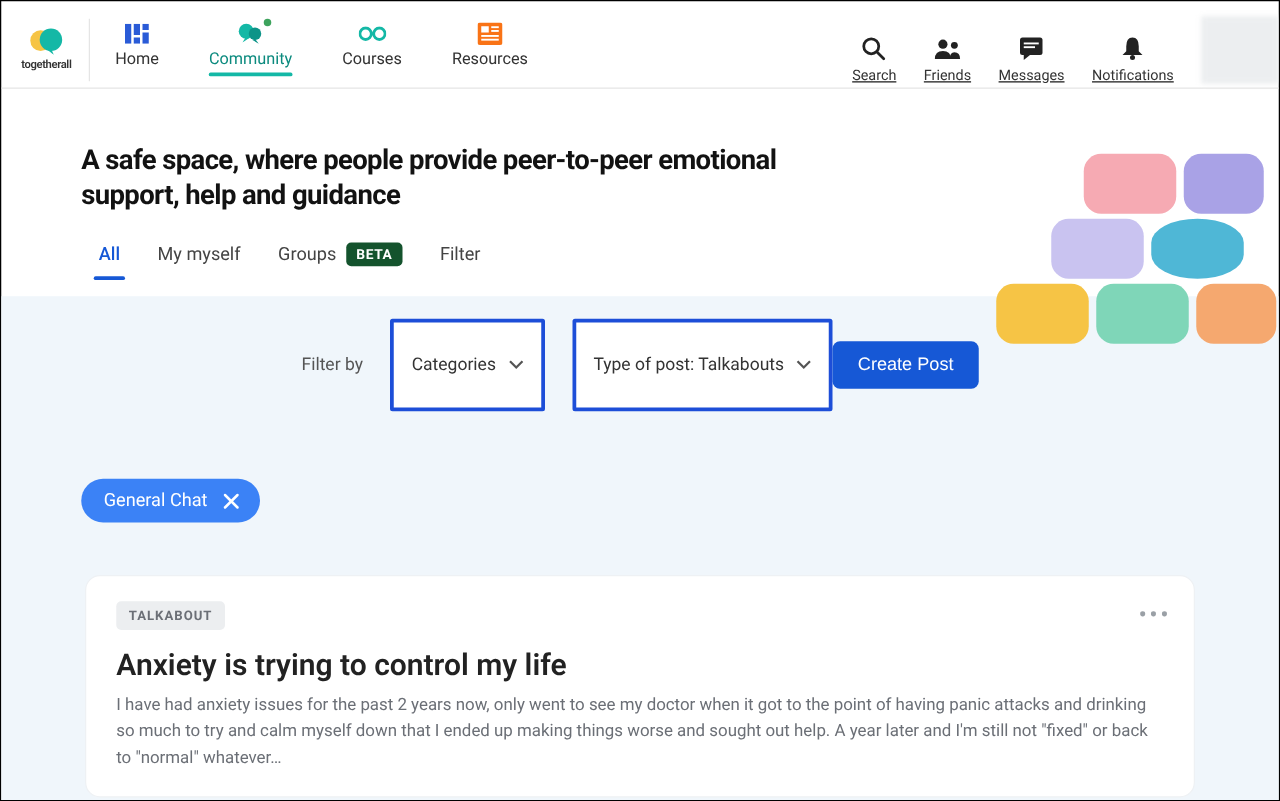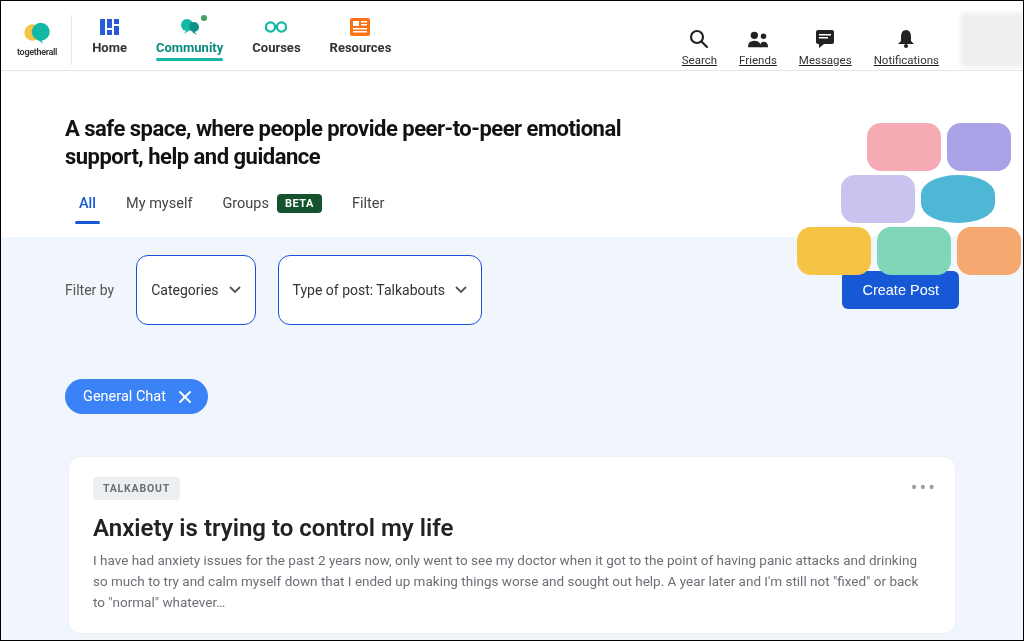--- a/index.html
+++ b/index.html
@@ -29,21 +29,21 @@
       display: flex;
       flex-direction: column;
       align-items: center;
       padding-right: 14px;
       border-right: 1px solid #e5e5e5;
       height: 50px;
       justify-content: center;
     }
     .logo-svg { width: 30px; height: 24px; }
     .logo-text { font-size: 9px; color: #333; font-weight: 600; letter-spacing: -0.3px; margin-top: 1px;}
-    .nav-links { display: flex; gap: 29px; font-weight: bold; }
+    .nav-links { display: flex; gap: 40px; }
     .nav-item {
       display: flex; flex-direction: column; align-items: center; gap: 4px;
       font-size: 13px; color: #333; padding-bottom: 6px; position: relative;
       cursor: pointer;
     }
     .nav-item.active { color: #0b8a7e; }
     .nav-item.active::after {
       content: ""; position: absolute; bottom: 0; left: 0; right: 0;
       height: 3px; background: #14b8a6; border-radius: 2px;
     }
@@ -67,25 +67,25 @@
     }
     .tile { position: absolute; border-radius: 14px; }
 
     .tabs-row { display: flex; gap: 30px; margin-top: 24px; padding-left: 14px;}
     .tab { font-size: 14.5px; color: #444; padding-bottom: 10px; position: relative; cursor: pointer; display: flex; align-items: center; gap: 8px;}
     .tab.active { color: #1658d6; font-weight: 500;}
     .tab.active::after { content: ""; position: absolute; bottom: -1px; left: -4px; right: -4px; height: 3px; background: #1658d6; border-radius: 2px; }
     .beta-badge { background: #14532d; color: #fff; font-size: 11px; font-weight: 700; padding: 3px 8px; border-radius: 4px; letter-spacing: 0.5px;}
 
     .filter-section { background: #f0f6fb; padding: 18px 64px 40px 64px; }
-    .filter-row { display: flex; align-items: center; justify-content: space-between; }
+    .filter-row { display: flex; align-items: center; justify-content: center; }
     .filter-left { display: flex; align-items: center; gap: 22px; }
     .filter-label { font-size: 14px; color: #555; }
     .dropdown {
-      background: #fff; border: 1px solid #1d4ed8; border-radius: 12px;
+      background: #fff; border: 3px solid #1d4ed8; border-radius: 2px;
       padding: 26px 14px; font-size: 14px; color: #333;
       display: flex; align-items: center; gap: 10px; cursor: pointer;
     }
     .create-btn {
       background: #1658d6; color: #fff; border: none; border-radius: 6px;
       padding: 11px 20px; font-size: 14.5px; font-weight: 500; cursor: pointer;
     }
     .chip-row { margin-top: 54px; }
     .chip {
       display: inline-flex; align-items: center; gap: 12px;

